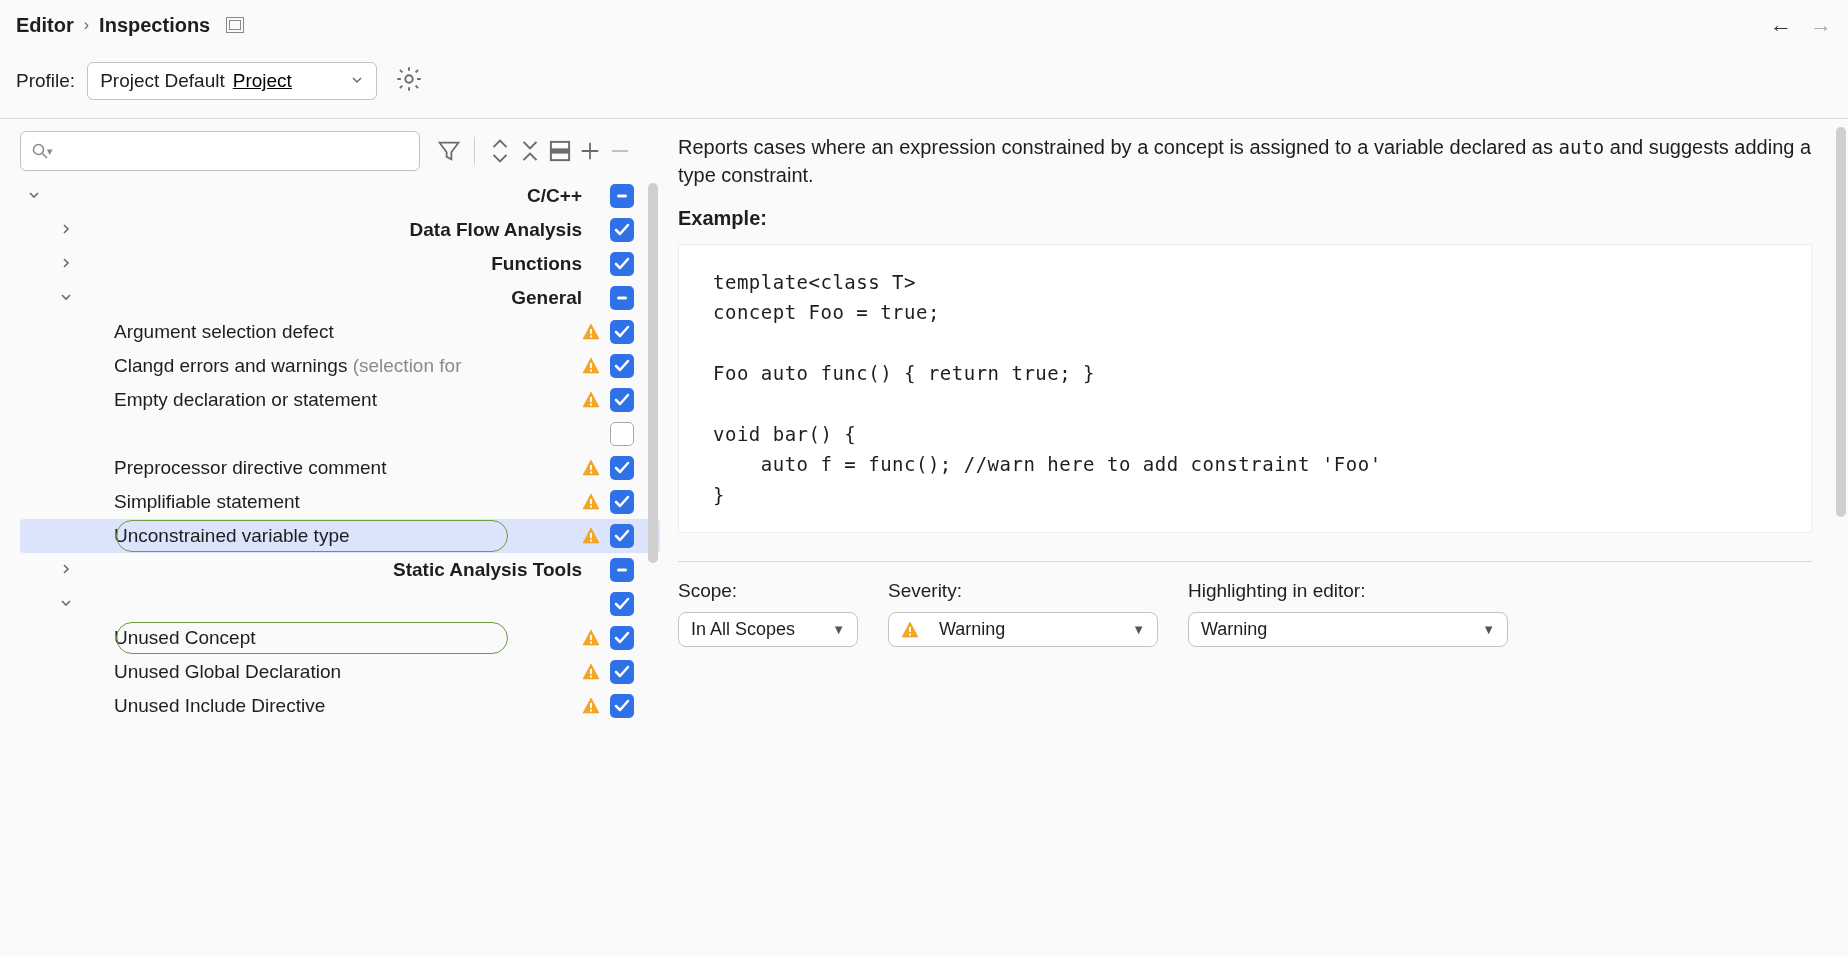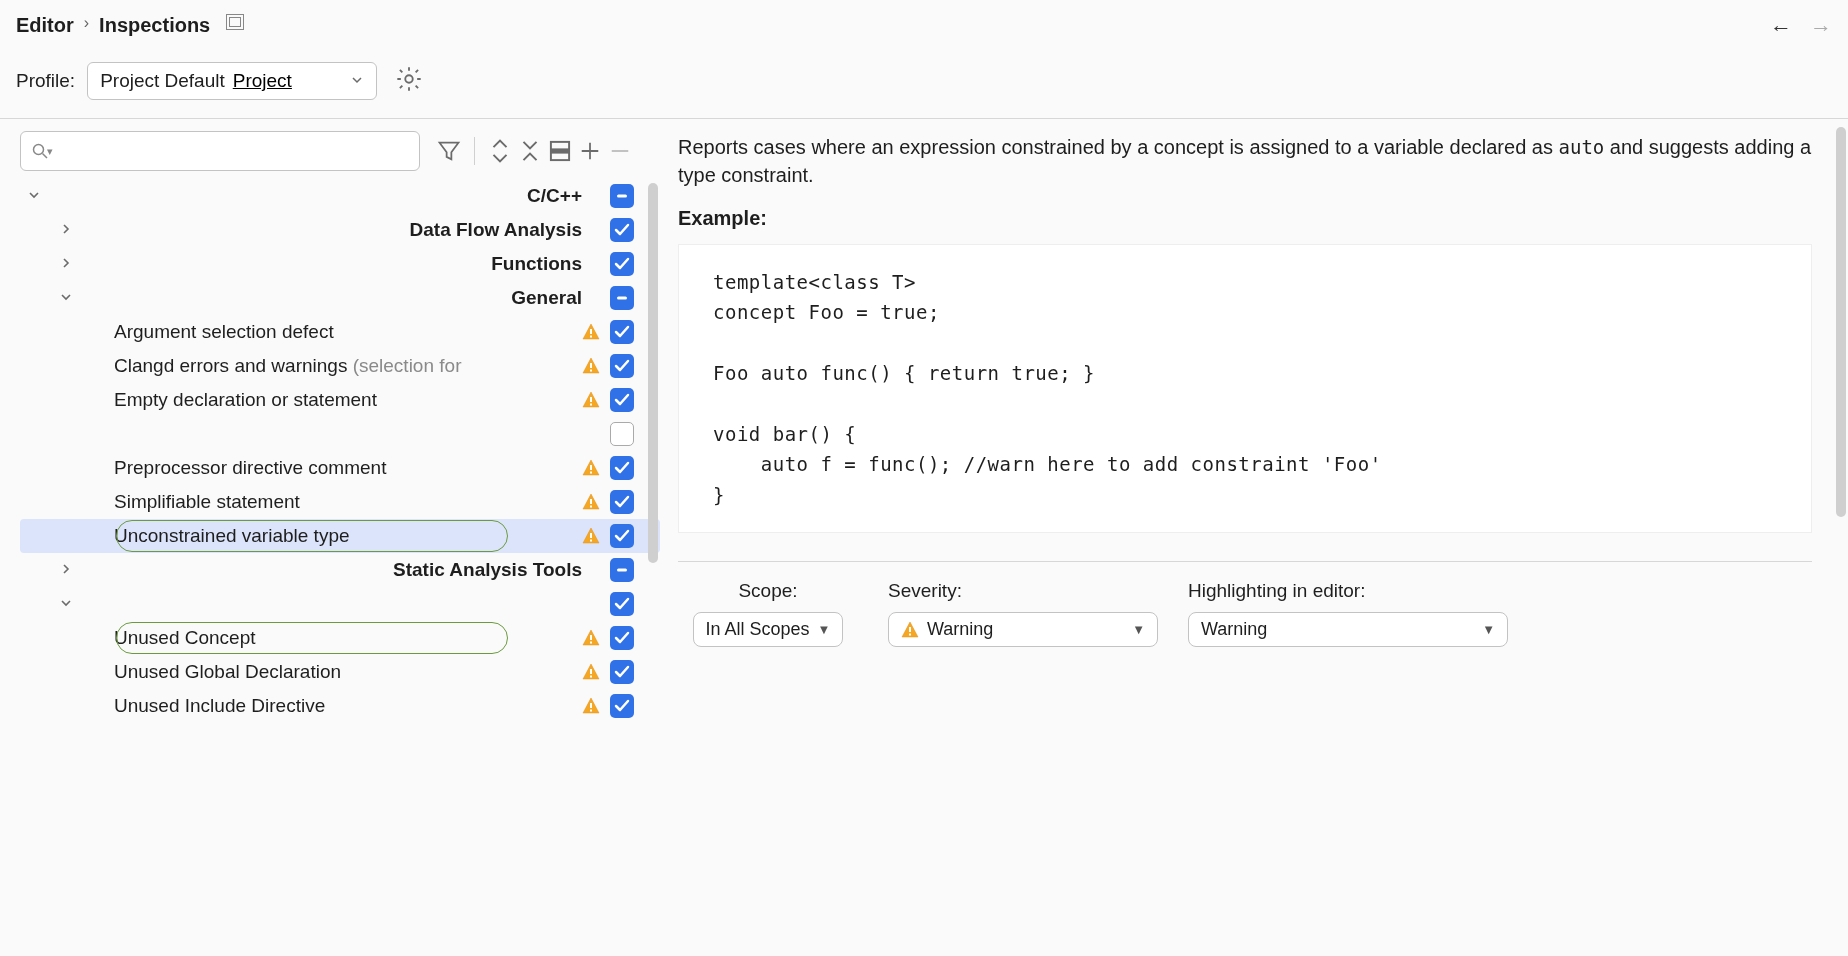--- a/index.html
+++ b/index.html
@@ -1,19 +1,19 @@
 <!DOCTYPE html>
 <html><head>
 <meta charset="utf-8">
 <style>
   * { box-sizing: border-box; margin: 0; padding: 0; }
   body { font-family: -apple-system, BlinkMacSystemFont, "Segoe UI", sans-serif; font-size: 17px; color: #1e1e1e; background: #fafafa; }
   
   .header { display: flex; align-items: center; padding: 12px 16px 14px 16px; justify-content: space-between; }
-  .breadcrumb { display: flex; gap: 10px; font-size: 20px; font-weight: 700; }
+  .breadcrumb { display: flex; align-items: center; gap: 10px; font-size: 20px; font-weight: 700; }
   .breadcrumb .sep { font-size: 16px; color: #666; font-weight: 400; }
   .breadcrumb .window-icon { width:18px; height:16px; border:1.5px solid #888; display:inline-block; position:relative; margin-left:6px; }
   .breadcrumb .window-icon::before { content:''; position:absolute; top:2px; left:2px; right:2px; height:8px; border:1px solid #888; }
   .nav-arrows { display:flex; gap:18px; font-size:22px; }
   .nav-arrows span:first-child { color:#333; }
   .nav-arrows span:last-child { color:#aaa; }
   
   .profile-row { display:flex; align-items:center; gap:12px; padding: 10px 16px 18px 16px; border-bottom:1px solid #d7d7d7; }
   .profile-label { font-size:19px; }
   .profile-select { display:flex; align-items:center; gap:8px; border:1px solid #c3c3c3; border-radius:6px; padding: 7px 12px; background:#fff; min-width:290px; font-size:19px; }
@@ -54,21 +54,21 @@
   
   .desc { font-size:20px; line-height:1.4; color:#1e1e1e; }
   .desc code { font-family: ui-monospace, Menlo, monospace; font-size:19px; }
   .example-label { font-weight:700; margin-top:18px; margin-bottom:14px; font-size:20px; }
   .codeblock { background:#fff; border:1px solid #eee; padding:22px 34px; font-family: ui-monospace, Menlo, monospace; font-size:19px; line-height:1.6; white-space:pre; letter-spacing:0.5px; }
   
   .detail-divider { border-top:1px solid #d7d7d7; margin:28px 0 18px 0; }
   .detail-row { display:flex; gap:30px; }
   .detail-col { display:flex; flex-direction:column; gap:10px; }
   .detail-col .lbl { font-size:19px; }
-  .dropdown { display:flex; align-items:center; gap:8px; border:1px solid #c3c3c3; border-radius:8px; background:#fff; padding:6px 12px; font-size:18px; }
+  .dropdown { display:flex; align-items:center; gap:20px; border:1px solid #c3c3c3; border-radius:8px; background:#fff; padding:6px 12px; font-size:18px; }
   .dropdown .chev { margin-left:auto; color:#555; font-size:13px; }
   
   svg.warn-tri { width:18px; height:18px; }
   svg.check { width:16px; height:16px; }
 </style>
 </head>
 <body>
 
 <svg width="0" height="0" style="position:absolute">
   <defs>
@@ -413,21 +413,21 @@
 concept Foo = true;
 
 Foo auto func() { return true; }
 
 void bar() {
     auto f = func(); //warn here to add constraint 'Foo'
 }</div>
 
     <div class="detail-divider"></div>
     <div class="detail-row">
-      <div class="detail-col" style="width:180px;align-items:center;">
+      <div class="detail-col" style="width:180px;">
         <span class="lbl">Scope:</span>
         <div class="dropdown">
           <span>In All Scopes</span>
           <span class="chev">▼</span>
         </div>
       </div>
       <div class="detail-col" style="width:270px;">
         <span class="lbl">Severity:</span>
         <div class="dropdown">
           <svg class="warn-tri" viewBox="0 0 18 18">

